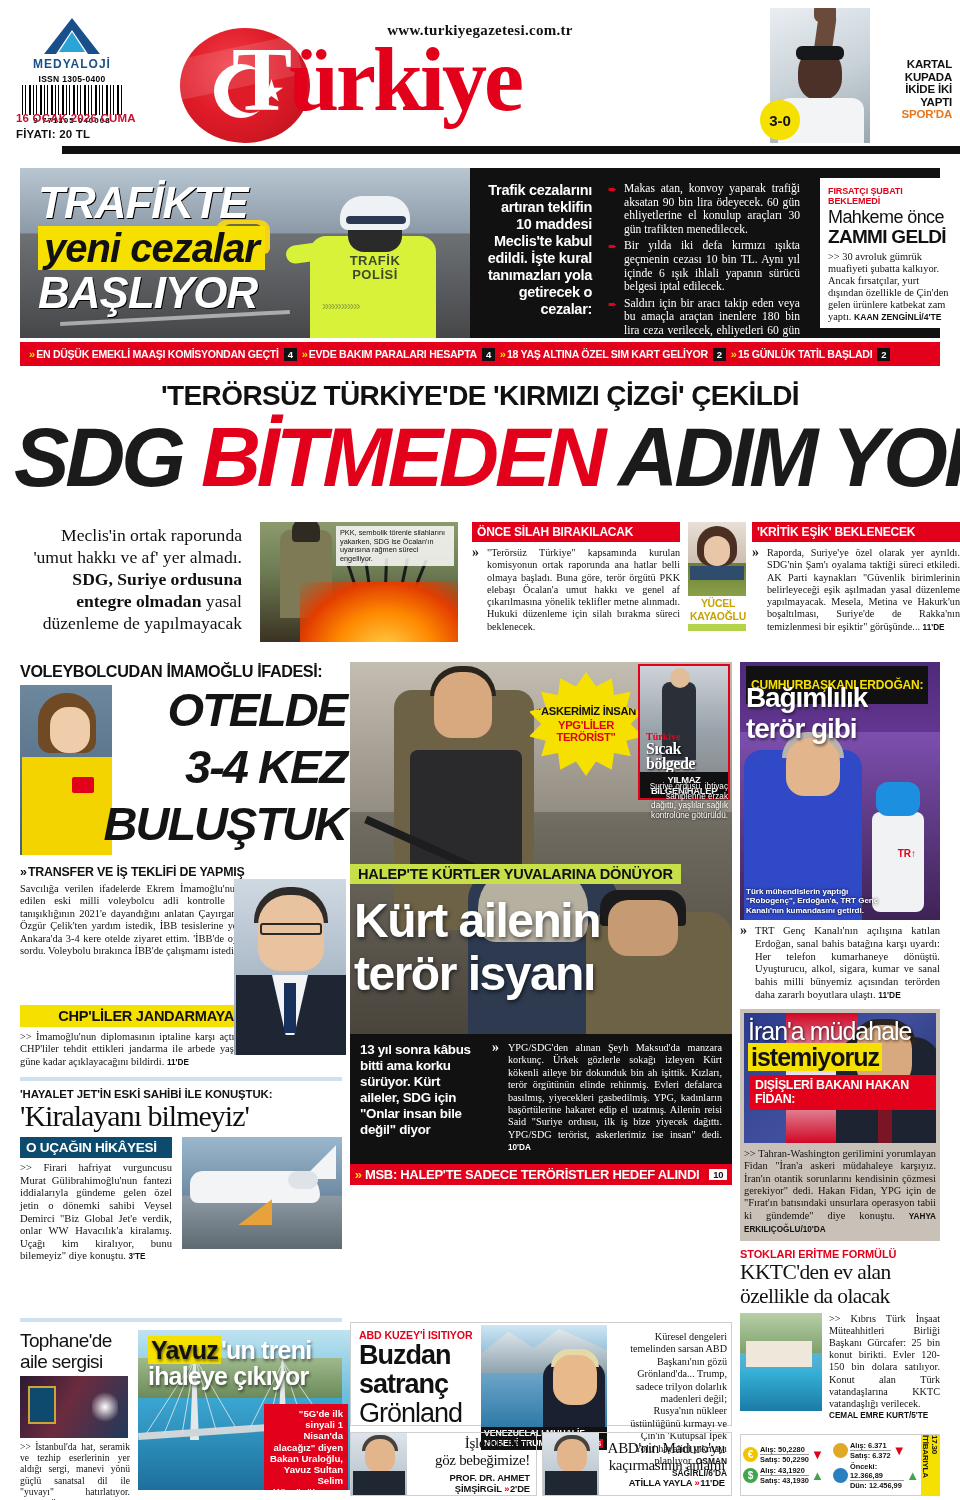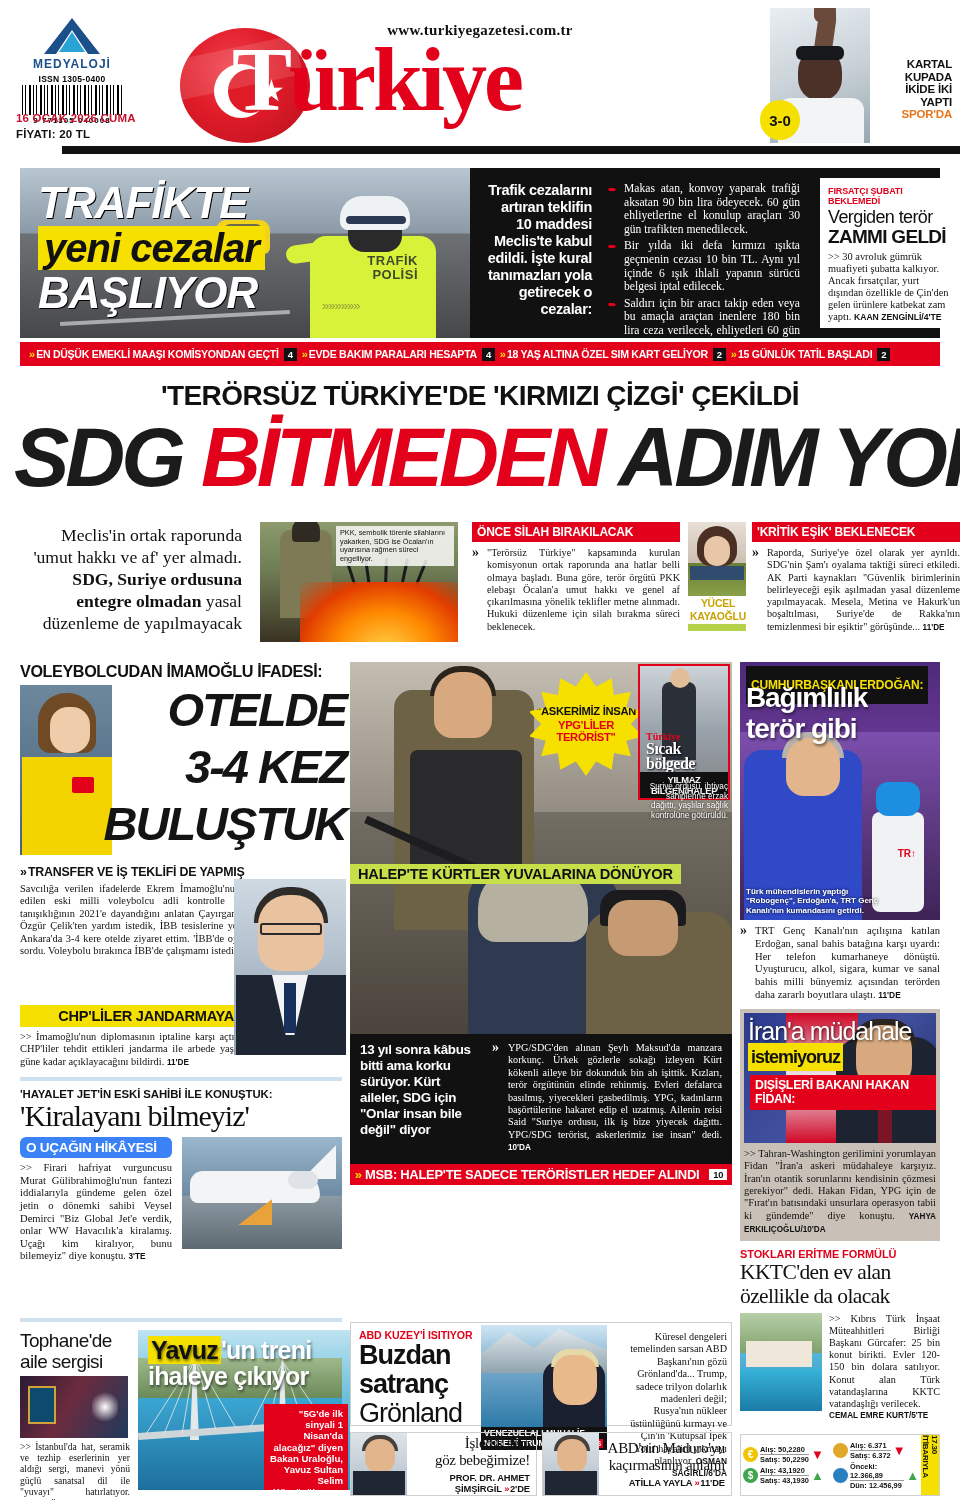--- a/index.html
+++ b/index.html
@@ -55,21 +55,21 @@
   .traf-photo { position:absolute; left:0; top:0; width:450px; height:170px; overflow:hidden; background:linear-gradient(180deg,#b8c6d2 0%,#8b9aa6 38%,#6d6f70 39%,#4d4f51 100%); }
   .tp-road { position:absolute; left:0; bottom:0; width:450px; height:104px; background:linear-gradient(180deg,#6e7174 0%,#454749 100%); }
   .tp-line { position:absolute; left:40px; bottom:18px; width:230px; height:4px; background:#e9e9e9; transform:rotate(-3deg); opacity:.6; }
   .tp-car { position:absolute; left:196px; top:52px; width:54px; height:34px; border-radius:10px 10px 6px 6px; background:#f2d21a; }
   .tp-car:after{ content:""; position:absolute; left:8px; top:4px; width:38px; height:12px; border-radius:6px; background:#6b6b4a; }
   .tp-cop { position:absolute; left:272px; top:24px; width:160px; height:146px; }
   .tp-cop-vest { position:absolute; left:18px; top:44px; width:126px; height:102px; background:#d8f23a; border-radius:16px 16px 0 0; }
   .tp-cop-cap { position:absolute; left:48px; top:4px; width:70px; height:34px; border-radius:22px 22px 8px 8px; background:#eef2f5; }
   .tp-cop-cap:after{content:"";position:absolute;left:6px;top:20px;width:60px;height:8px;background:#2b3a52;border-radius:4px;}
   .tp-cop-head { position:absolute; left:56px; top:26px; width:54px; height:34px; background:#2a2a2a; border-radius:0 0 16px 16px; }
-  .tp-cop-text { position:absolute; left:40px; top:62px; width:86px; text-align:right; font-size:13px; font-weight:bold; color:#3f4a2c; line-height:14px; letter-spacing:.5px; }
+  .tp-cop-text { position:absolute; left:40px; top:62px; width:86px; text-align:center; font-size:13px; font-weight:bold; color:#3f4a2c; line-height:14px; letter-spacing:.5px; }
   .tp-cop-chev { position:absolute; left:30px; top:106px; width:100px; height:14px; color:#8fa23c; font-size:13px; letter-spacing:-1px; overflow:hidden; }
   .tp-arm { position:absolute; left:-6px; top:52px; width:40px; height:18px; background:#d8f23a; border-radius:9px; transform:rotate(-8deg); }
 
   .traf-title { position:absolute; left:18px; top:12px; width:400px; }
   .tt1, .tt3 { font-family:"Liberation Sans", sans-serif; font-weight:bold; font-style:italic; font-size:44px; line-height:46px; color:#fff; letter-spacing:-1px; text-shadow:1px 1px 0 #000; }
   .tt2 { display:inline-block; background:#f5e000; color:#111; font-weight:bold; font-style:italic; font-size:40px; line-height:44px; padding:0 6px; letter-spacing:-1px; }
 
   .traf-lead { position:absolute; left:462px; top:14px; width:110px; text-align:right; font-size:14.5px; font-weight:bold; line-height:17px; color:#fff; letter-spacing:-.3px; }
   .traf-bullets { position:absolute; left:588px; top:14px; width:192px; color:#fff; font-family:"Liberation Serif", serif; font-size:11.6px; line-height:13.6px; }
   .tb-item { position:relative; padding-left:16px; margin-bottom:3px; text-align:justify; }
@@ -150,21 +150,21 @@
   .im-shirt{position:absolute;left:38px;top:96px;width:36px;height:60px;background:#f3f4f6;clip-path:polygon(0 0,100% 0,62% 100%,38% 100%);}
   .im-tie{position:absolute;left:50px;top:104px;width:12px;height:50px;background:#17315c;}
   .chp-band { margin-top:4px; background:#f5e000; color:#111; font-size:14.6px; font-weight:bold; text-align:center; padding:3px 4px; letter-spacing:-.3px; }
   .chp-body { margin-top:4px; font-family:"Liberation Serif", serif; font-size:10.4px; line-height:12.4px; text-align:justify; color:#111; }
   .hr-blue { height:4px; background:#cfe0ee; margin:8px 0 7px; }
 
   .jet-kicker { font-size:11.4px; font-weight:bold; color:#111; letter-spacing:-.1px; }
   .jet-title { font-family:"Liberation Serif", serif; font-size:30px; line-height:34px; color:#111; letter-spacing:-1px; margin-top:-1px; }
   .jet-row { position:relative; margin-top:4px; }
   .jet-left { width:152px; }
-  .jet-band { background:#3b82f6; color:#fff; font-size:13.6px; font-weight:bold; padding:3px 6px; letter-spacing:-.3px;border-radius:6px; }
+  .jet-band { background:#0c4a6e; color:#fff; font-size:13.6px; font-weight:bold; padding:3px 6px; letter-spacing:-.3px; }
   .jet-body { margin-top:4px; font-family:"Liberation Serif", serif; font-size:10.6px; line-height:12.6px; text-align:justify; color:#111; }
   .jet-photo { position:absolute; right:0; top:0; width:160px; height:112px; overflow:hidden; background:linear-gradient(180deg,#9ab7cd 0%,#6f8ba3 52%,#8d9aa3 53%,#5e6a72 100%); }
   .jp-fuse{position:absolute;left:8px;top:34px;width:130px;height:32px;border-radius:16px 30px 10px 10px;background:#f2f4f6;}
   .jp-tail{position:absolute;right:6px;top:8px;width:34px;height:34px;background:#f2f4f6;clip-path:polygon(100% 0,100% 100%,0 100%);}
   .jp-eng{position:absolute;right:24px;top:34px;width:30px;height:18px;border-radius:9px;background:#dfe3e7;}
   .jp-stair{position:absolute;left:56px;top:62px;width:34px;height:26px;background:#e7a23a;clip-path:polygon(0 100%,100% 0,100% 100%);}
 
   
   .c-photo { position:relative; width:382px; height:372px; overflow:hidden; background:linear-gradient(180deg,#9e9c96 0%,#6f6a60 45%,#4a443c 100%); }
   .cp-wall{position:absolute;left:0;top:0;width:382px;height:150px;background:linear-gradient(180deg,#c3bdb2 0%,#938d83 100%);}
@@ -223,21 +223,21 @@
   .er-pg { font-family:"Liberation Sans",sans-serif; font-size:8.4px; font-weight:bold; }
 
   .iran-box { margin-top:7px; background:#c9c1b8; padding:4px; }
   .iran-photo { position:relative; width:192px; height:130px; overflow:hidden; background:linear-gradient(135deg,#2b3a8c 0%,#41509e 50%,#202b63 100%); }
   .ip-flag{position:absolute;left:42px;top:0;width:72px;height:130px;background:linear-gradient(180deg,#e2001a 0%,#fff 50%,#e2001a 100%);opacity:.9;}
   .ip-man{position:absolute;right:-4px;top:24px;width:104px;height:106px;background:#1d2330;border-radius:26px 26px 0 0;}
   .ip-head{position:absolute;right:24px;top:12px;width:56px;height:64px;border-radius:24px;background:#d8a87e;}
   .ip-hair{position:absolute;right:20px;top:6px;width:64px;height:26px;border-radius:28px 28px 0 0;background:#2a2520;}
   .ip-tie{position:absolute;right:44px;top:92px;width:14px;height:38px;background:#7b1424;}
   .iran-t1 { position:absolute; left:4px; top:4px; font-size:25px; line-height:28px; font-weight:normal; color:#fff; letter-spacing:-1px; text-shadow:1px 1px 3px rgba(0,0,0,.7); }
-  .iran-t2 { position:absolute; left:4px; top:30px; background:#f5e000; color:#111; font-size:18px; line-height:28px; font-weight:bold; letter-spacing:-1px; padding:0 3px; }
+  .iran-t2 { position:absolute; left:4px; top:30px; background:#f5e000; color:#111; font-size:25px; line-height:28px; font-weight:bold; letter-spacing:-1px; padding:0 3px; }
   .iran-who { position:absolute; left:6px; top:62px; background:#e2001a; color:#fff; font-size:12.4px; font-weight:bold; line-height:14.5px; padding:3px 5px; letter-spacing:-.3px; }
   .iran-body { position:relative; margin-top:5px; font-family:"Liberation Serif", serif; font-size:10.4px; line-height:12.4px; text-align:justify; color:#111; }
   .iran-by { font-family:"Liberation Sans",sans-serif; font-size:8.2px; font-weight:bold; }
 
   .kk-kicker { margin-top:7px; font-size:11px; font-weight:bold; color:#e2001a; letter-spacing:-.1px; }
   .kk-title { font-family:"Liberation Serif", serif; font-size:21.5px; line-height:24px; color:#111; letter-spacing:-.6px; }
   .kk-row { position:relative; margin-top:5px; display:flex; gap:7px; }
   .kk-photo { width:82px; height:98px; overflow:hidden; background:linear-gradient(180deg,#8fd0e8 0%,#56b6d8 40%,#2a93bd 100%); position:relative; }
   .kk-hill{position:absolute;left:0;top:0;width:82px;height:40px;background:linear-gradient(180deg,#b7cfa8 0%,#7fa06b 100%);}
   .kk-bld{position:absolute;left:6px;top:28px;width:66px;height:26px;background:#efe7da;}
@@ -383,21 +383,21 @@
       <div class="tt3">BAŞLIYOR</div>
     </div>
     <div class="traf-lead">Trafik cezalarını artıran teklifin 10 maddesi Meclis'te kabul edildi. İşte kural tanımazları yola getirecek o cezalar:</div>
     <div class="traf-bullets">
       <div class="tb-item"><span class="tb-arrow">➨</span><span>Makas atan, konvoy yaparak trafiği aksatan 90 bin lira ödeyecek. 60 gün ehliyetlerine el konulup araçları 30 gün trafikten menedilecek.</span></div>
       <div class="tb-item"><span class="tb-arrow">➨</span><span>Bir yılda iki defa kırmızı ışıkta geçmenin cezası 10 bin TL. Aynı yıl içinde 6 ışık ihlali yapanın sürücü belgesi iptal edilecek.</span></div>
       <div class="tb-item"><span class="tb-arrow">➨</span><span>Saldırı için bir aracı takip eden veya bu amaçla araçtan inenlere 180 bin lira ceza verilecek, ehliyetleri 60 gün alınacak.</span> <span class="tb-page">SAYFA 16'DA</span></div>
     </div>
     <div class="vergi-box">
       <div class="vg-kicker">FIRSATÇI ŞUBATI BEKLEMEDİ</div>
-      <div class="vg-h1">Vergiden terör</div>
+      <div class="vg-h1">Mahkeme önce</div>
       <div class="vg-h2">ZAMMI GELDİ</div>
       <div class="vg-text"><span>&gt;&gt; 30 avroluk gümrük muafiyeti şubatta kalkıyor. Ancak fırsatçılar, yurt dışından özellikle de Çin'den gelen ürünlere katbekat zam yaptı.</span> <span class="vg-by">KAAN ZENGİNLİ/4'TE</span></div>
     </div>
   </div>
 
   <div class="ticker">
     <div class="tk">
         <span class="tk-ch">»</span>
         <span>EN DÜŞÜK EMEKLİ MAAŞI KOMİSYONDAN GEÇTİ</span>
         <span class="tk-pg">4</span>
@@ -532,20 +532,24 @@
           <div class="hb-man"></div>
           <div class="hb-logo">Türkiye</div>
           <div class="hb-t1">Sıcak</div>
           <div class="hb-t2">bölgede</div>
         </div>
         <div class="hb-by">YILMAZ BİLGEN/HALEP</div>
       </div>
       <div class="hb-cap">Suriye ordusu, ihtiyaç sahiplerine erzak dağıttı, yaşlılar sağlık kontrolüne götürüldü.</div>
 
       <div class="halep-band">HALEP'TE KÜRTLER YUVALARINA DÖNÜYOR</div>
+      <div class="halep-title">
+        <div>Kürt ailenin</div>
+        <div>terör isyanı</div>
+      </div>
     </div>
 
     <div class="c-darkbox">
       <div class="cd-lead">13 yıl sonra kâbus bitti ama korku sürüyor. Kürt aileler, SDG için "Onlar insan bile değil" diyor</div>
       <div class="cd-body"><span class="cd-qm">»</span><span>YPG/SDG'den alınan Şeyh Maksud'da manzara korkunç. Ürkek gözlerle sokağı izleyen Kürt kökenli aileye bir dokunduk bin ah işittik. Kızları, terör örgütünün elinde rehinmiş. Evleri defalarca basılmış, yiyecekleri gasbedilmiş. YPG, kadınların başörtülerine hakaret edip el uzatmış. Ailenin reisi Said "Suriye ordusu, ilk iş bize yiyecek dağıttı. YPG/SDG terörist, askerlerimiz ise insan" dedi.</span> <span class="cd-pg">10'DA</span></div>
     </div>
 
     <div class="msb-band">
       <span class="msb-qm">»</span>
       <span>MSB: HALEP'TE SADECE TERÖRİSTLER HEDEF ALINDI</span>

